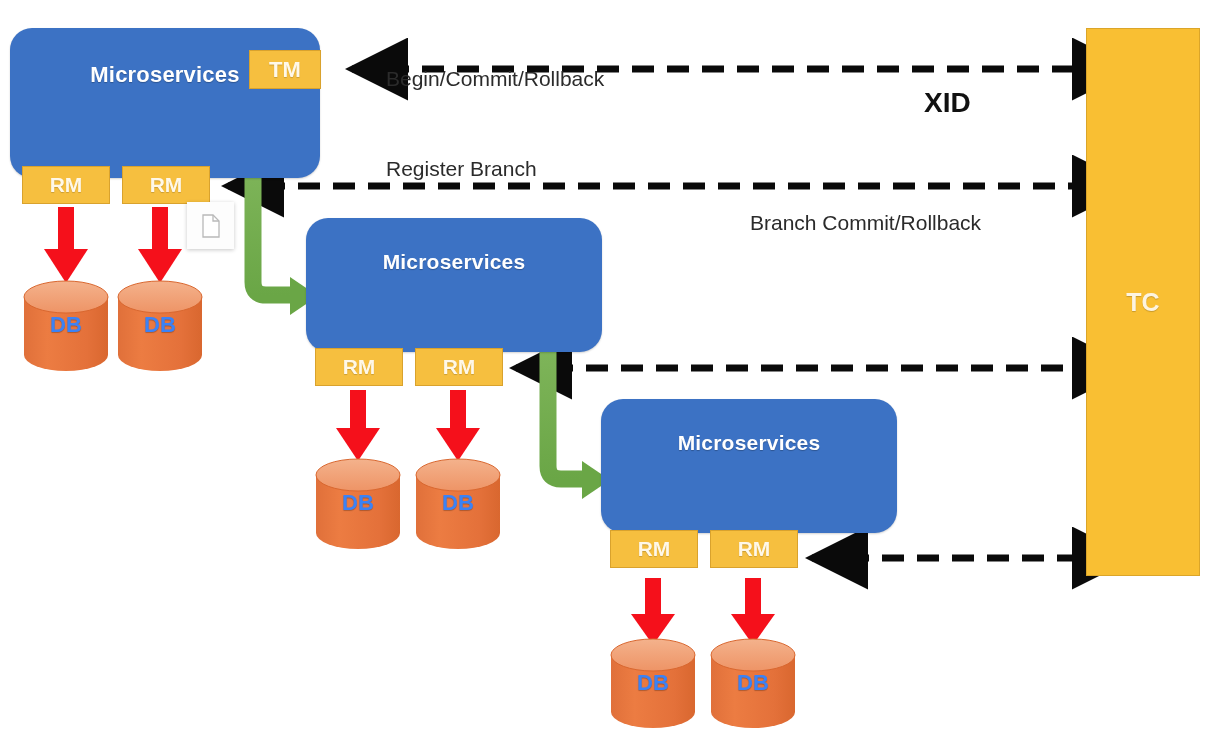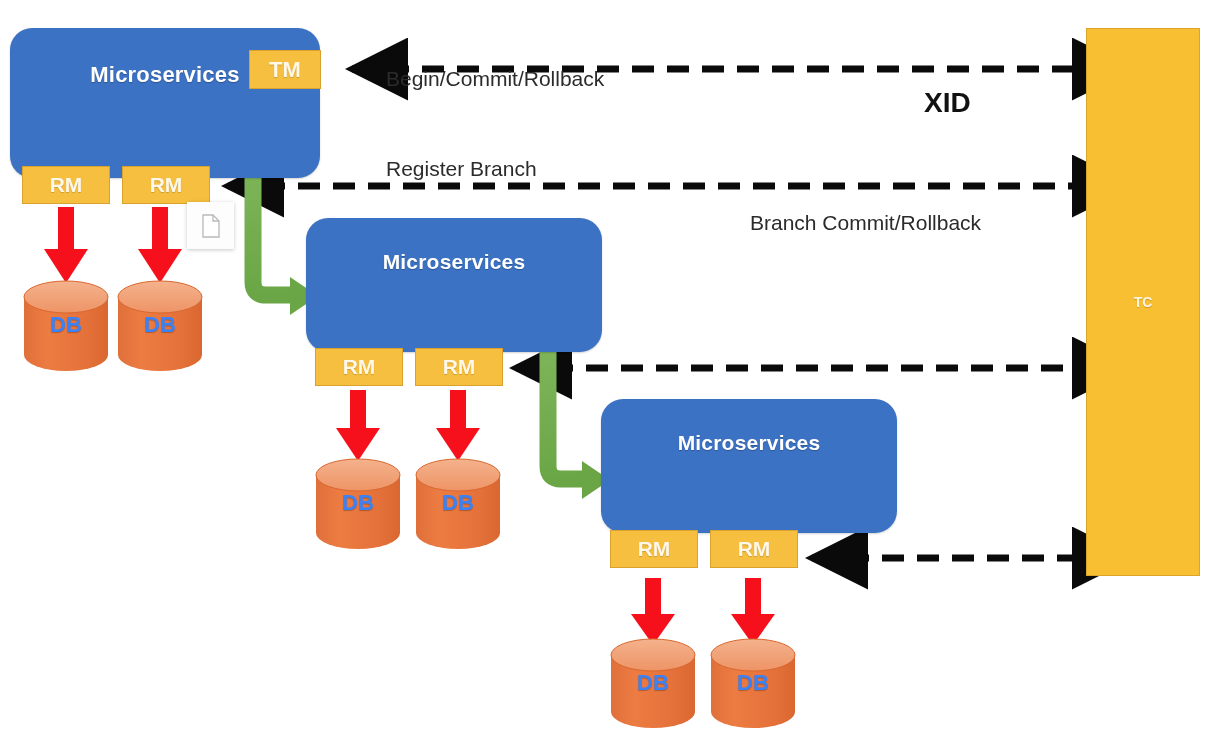--- a/index.html
+++ b/index.html
@@ -252,21 +252,21 @@
   </div>
   <div class="tag-box" style="left:610px; top:530px; width:88px; height:38px; font-size:21px;">
     <span>RM</span>
   </div>
   <div class="tag-box" style="left:710px; top:530px; width:88px; height:38px; font-size:21px;">
     <span>RM</span>
   </div>
   <div class="db-label" style="left:611px; top:670px; width:84px; font-size:22px;">DB</div>
   <div class="db-label" style="left:711px; top:670px; width:84px; font-size:22px;">DB</div>
 
-  <div class="tc-pillar" style="left:1086px; top:28px; width:114px; height:548px; font-size:14px;">
+  <div class="tc-pillar" style="left:1086px; top:28px; width:114px; height:548px; font-size:25px;">
     <span>TC</span>
   </div>
 
   <div class="edge-label" style="left:386px; top:31px; font-size:21px;margin-top:36px;">Begin/Commit/Rollback</div>
 
   <div class="edge-label bold" style="left:924px; top:87px; font-size:28px;">XID</div>
 
   <div class="edge-label" style="left:750px; top:211px; font-size:21px;">Branch Commit/Rollback</div>
 
   <div class="edge-label" style="left:386px; top:157px; font-size:21px;">Register Branch</div>

